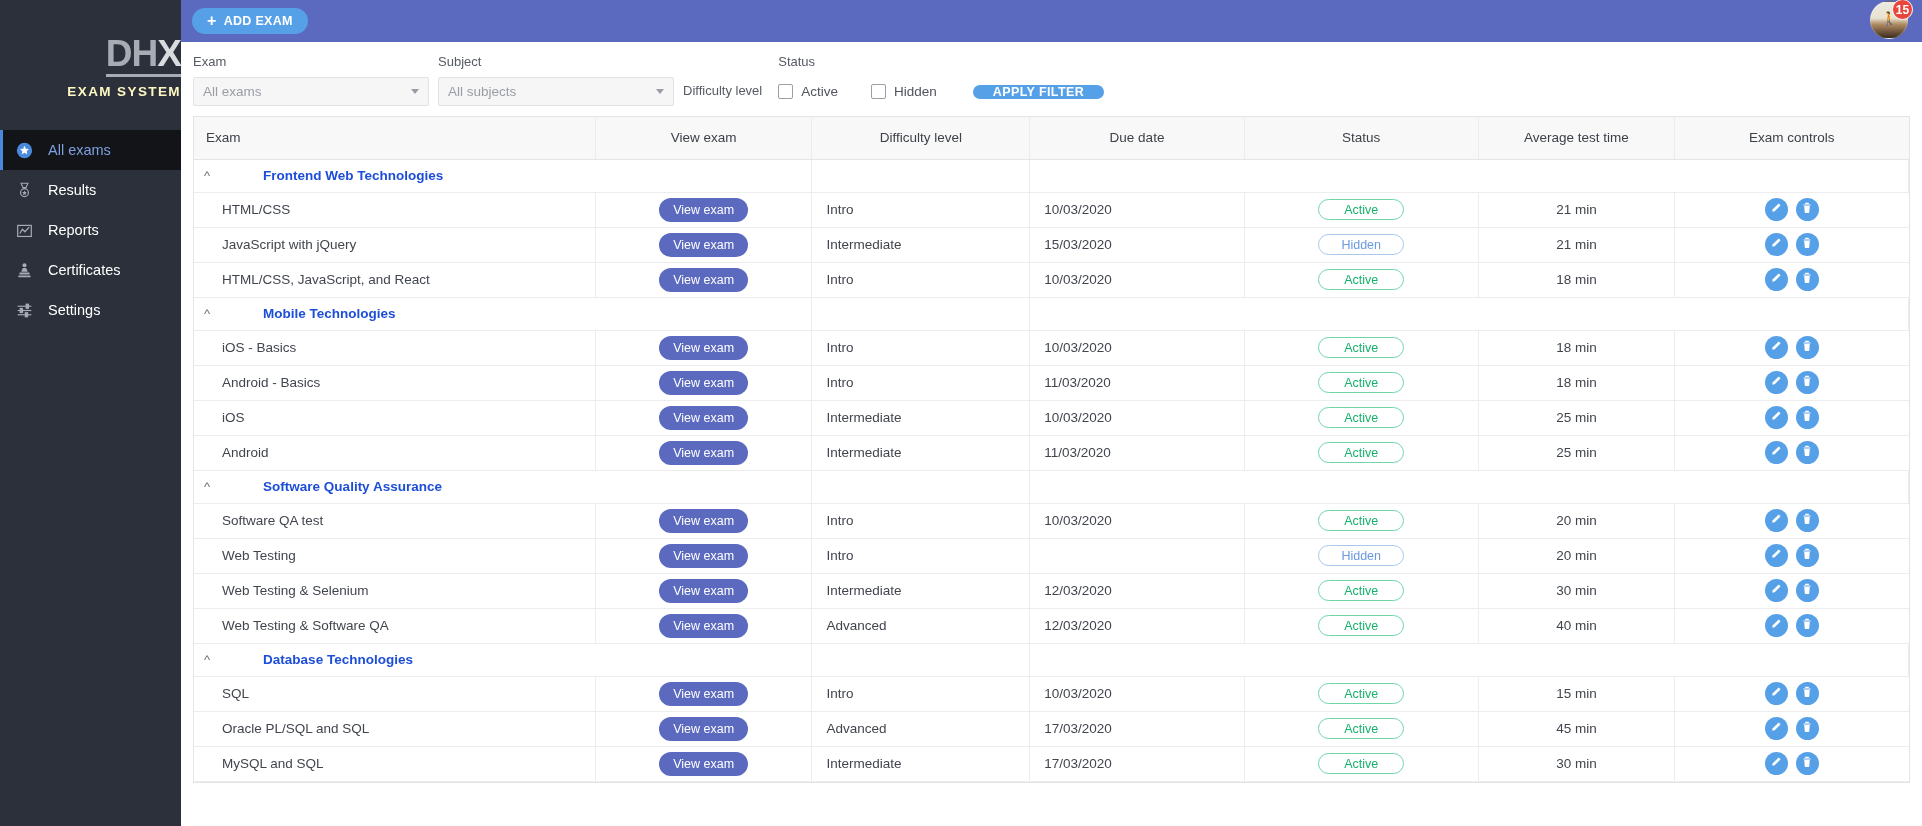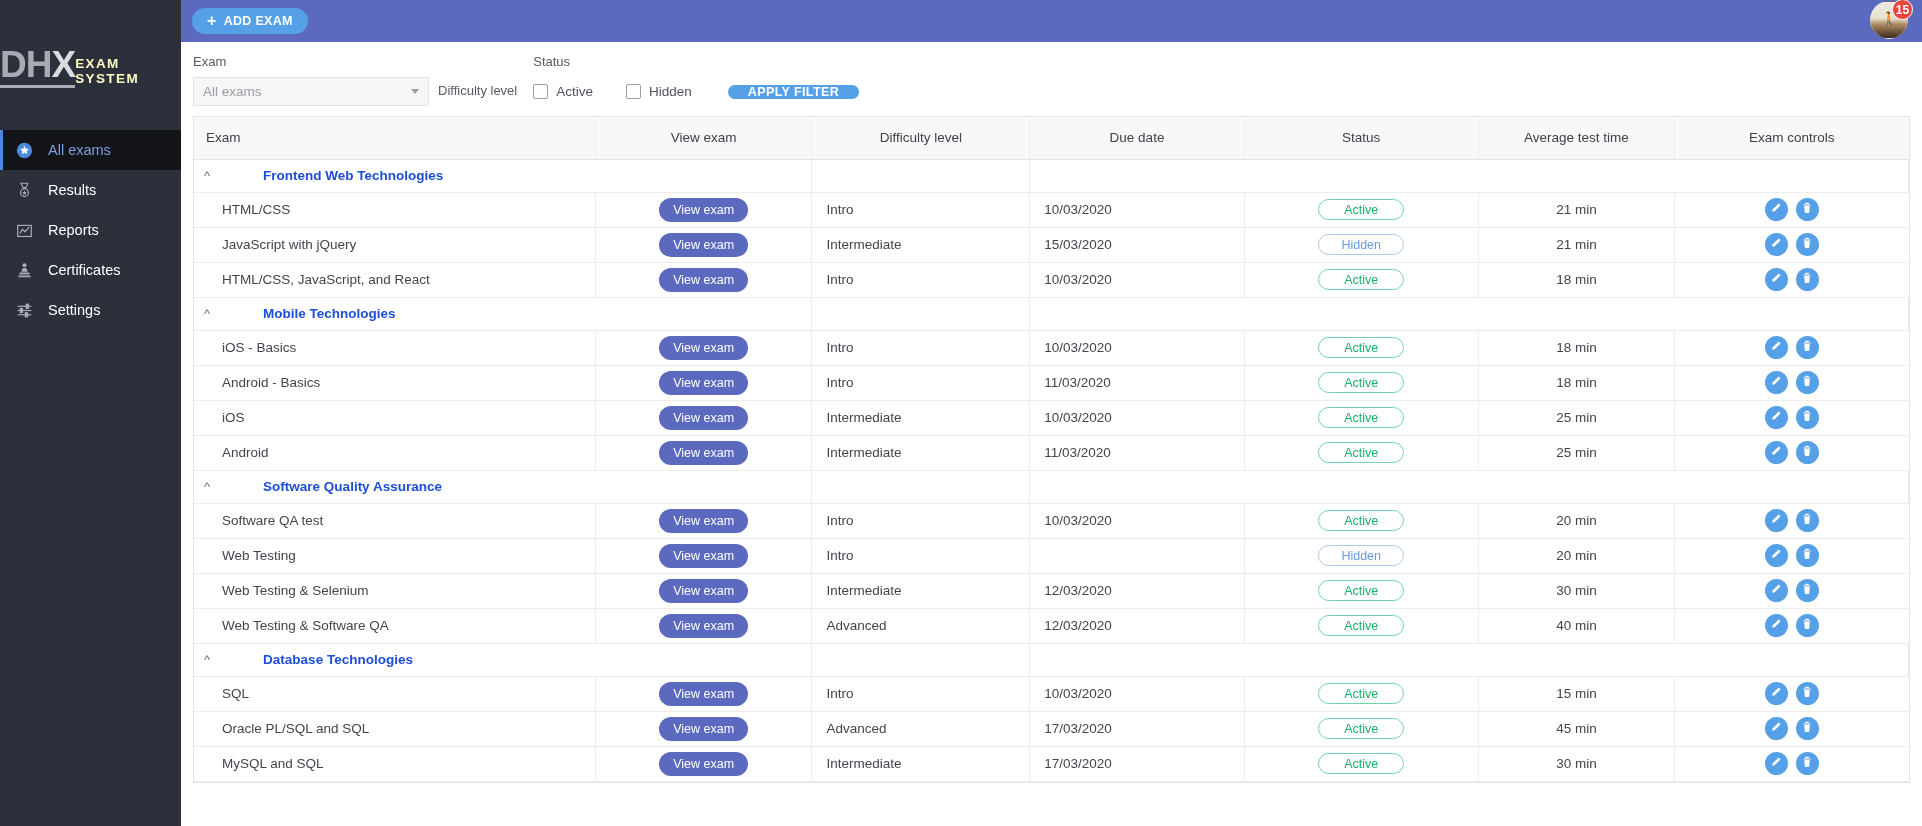--- a/index.html
+++ b/index.html
@@ -12,22 +12,22 @@
   .app { display: flex; width: 1922px; height: 826px; }
 
   
   .sidebar {
     width: 181px; min-width: 181px; height: 826px;
     background: #2b303b;
     display: flex; flex-direction: column;
   }
   .brand {
     height: 120px;
-    display: flex; 
-    align-items: center; justify-content: center;
+    display: flex; flex-direction: column;
+    align-items: flex-end; justify-content: center;
     padding-top: 14px;
   }
   .brand-logo {
     font-size: 37px; font-weight: bold; letter-spacing: -1px;
     color: #a7abb4; line-height: 1;
     border-bottom: 3px solid #a7abb4; padding-bottom: 2px;
   }
   .brand-logo .x { color: #d9dbdf; }
   .brand-sub {
     margin-top: 7px; font-size: 13.5px; letter-spacing: 1.4px;
@@ -252,20 +252,27 @@
     <div class="filters">
 
       <div class="filter-group fg-exam">
         <div class="filter-label">Exam</div>
         <div class="select-box">
           <span>All exams</span>
           <span class="caret"></span>
         </div>
       </div>
 
+      <div class="filter-group fg-subject">
+        <div class="filter-label">Subject</div>
+        <div class="select-box">
+          <span>All subjects</span>
+          <span class="caret"></span>
+        </div>
+      </div>
 
       <div class="filter-group fg-diff">
         <div class="filter-label">Difficulty level</div>
       </div>
 
       <div class="status-group">
         <div class="filter-label">Status</div>
         <div class="status-row">
           <label class="chk-item">
             <span class="chk-box"></span>

